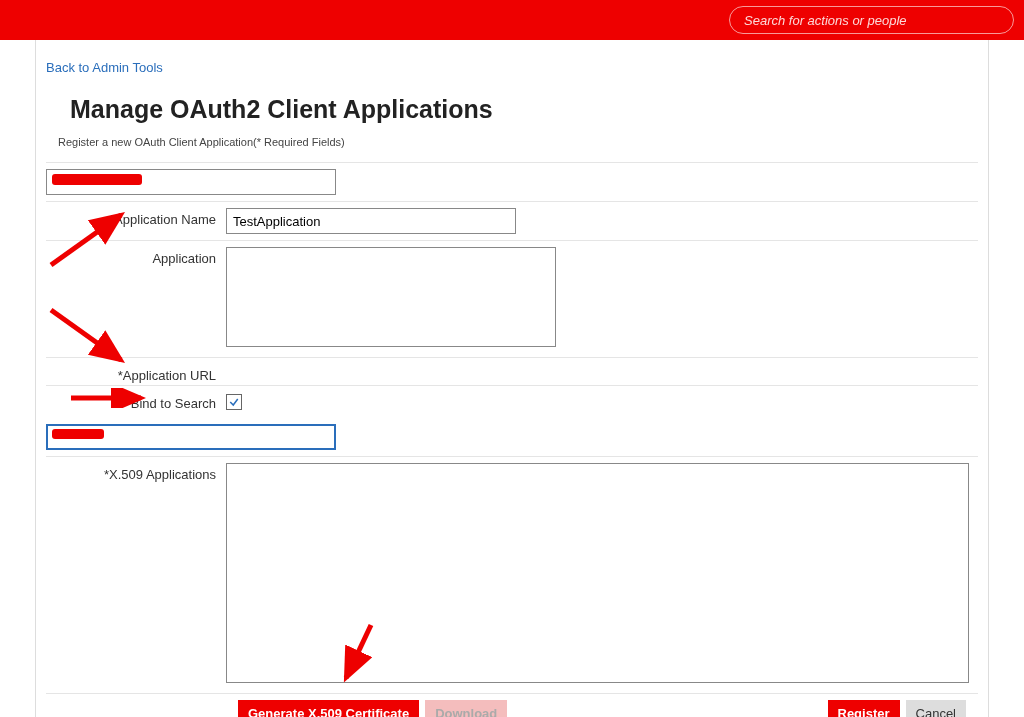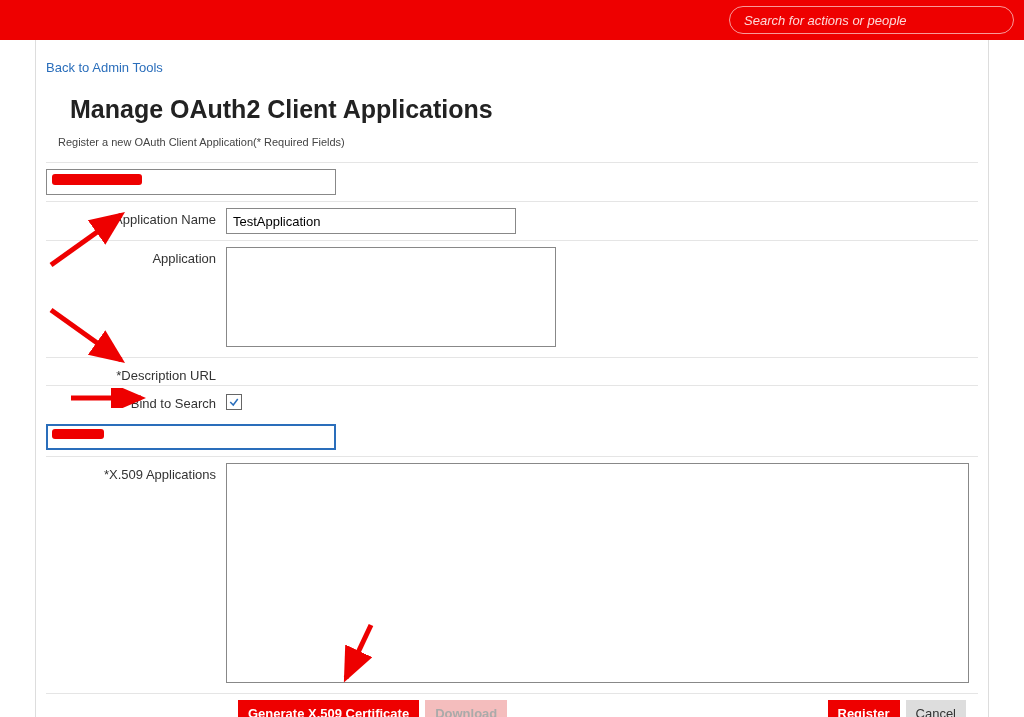--- a/index.html
+++ b/index.html
@@ -77,21 +77,21 @@
     </div>
 
     <div class="form-row">
       <div class="form-label">Application</div>
       <div class="form-control">
         <textarea class="textarea-sm" style=""></textarea>
       </div>
     </div>
 
     <div class="form-row">
-      <div class="form-label">*Description URL</div>
+      <div class="form-label">*Application URL</div>
     </div>
 
     <div class="form-row">
       <div class="form-label">Bind to Search</div>
       <div class="form-control">
         <span class="checkbox">
           <svg viewBox="0 0 16 16">
             <polyline points="3,8 7,12 13,4" fill="none" stroke="#2a6ebb" stroke-width="2"></polyline>
           </svg>
         </span>

